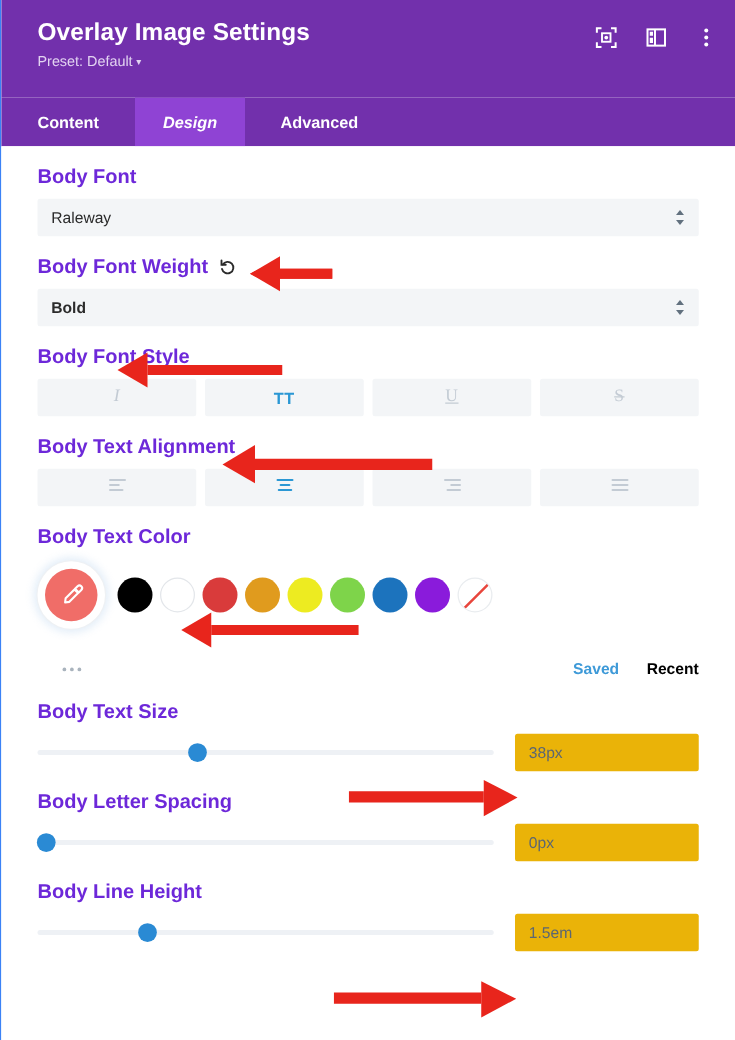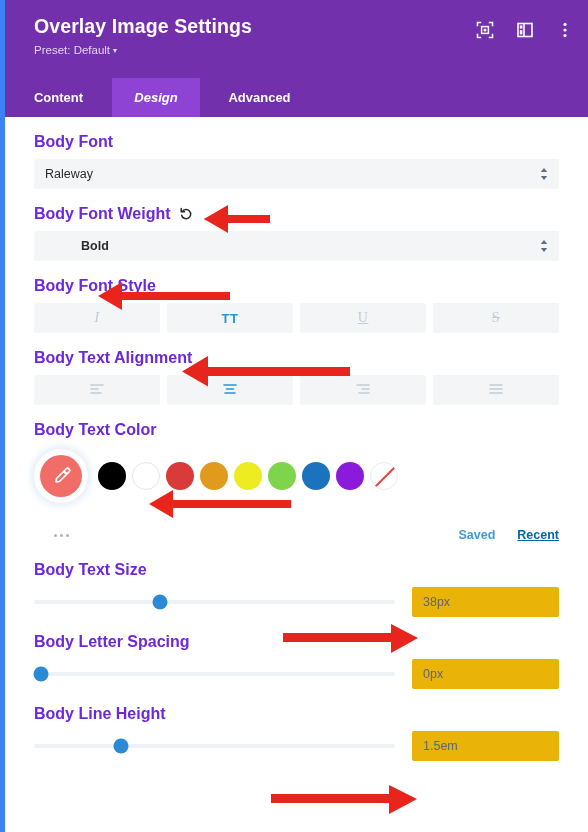--- a/index.html
+++ b/index.html
@@ -6,21 +6,21 @@
   html, body {
     width: 588px; height: 832px;
     font-family: "Liberation Sans", sans-serif;
     background: #ffffff;
     overflow: hidden;
   }
   .panel {
     position: relative;
     width: 588px; height: 832px;
     background: #ffffff;
-    border-left: 5px solid #3b82f6;
+    border-left: 1px solid #3b82f6;
     overflow: hidden;
   }
 
   
   .topbar {
     position: relative;
     height: 78px;
     background: #7230ac;
     padding: 14px 18px 0 29px;
   }
@@ -116,21 +116,21 @@
     position: relative;
     height: 30px;
     background: #f3f5f7;
     border-radius: 2px;
     display: flex;
     align-items: center;
     padding: 0 28px 0 11px;
     cursor: pointer;
   }
   .select-value { font-size: 12.5px; color: #2b2b2b; }
-  .select-value.bold { font-weight: bold; margin-left: 36px; }
+  .select-value.bold { font-weight: bold; }
   .stepper {
     position: absolute;
     right: 10px; top: 50%;
     transform: translateY(-50%);
     width: 10px; height: 14px;
   }
 
   
   .seg-row { display: flex; gap: 7px; }
   .seg {
@@ -213,21 +213,21 @@
     background: #a9b3bd; margin: 0 1.5px; display: block;
   }
   .meta-spacer { flex: 1; }
   .meta-link {
     font-size: 12.5px;
     font-weight: bold;
     cursor: pointer;
     margin-left: 22px;
   }
   .meta-link.active { color: #3e9ad8; }
-  .meta-link.muted { color: #0369a1; text-decoration: underline; }
+  .meta-link.muted { color: #000000; }
 
   
   .slider-row {
     display: flex;
     align-items: center;
     height: 30px;
   }
   .track {
     position: relative;
     height: 4px;

